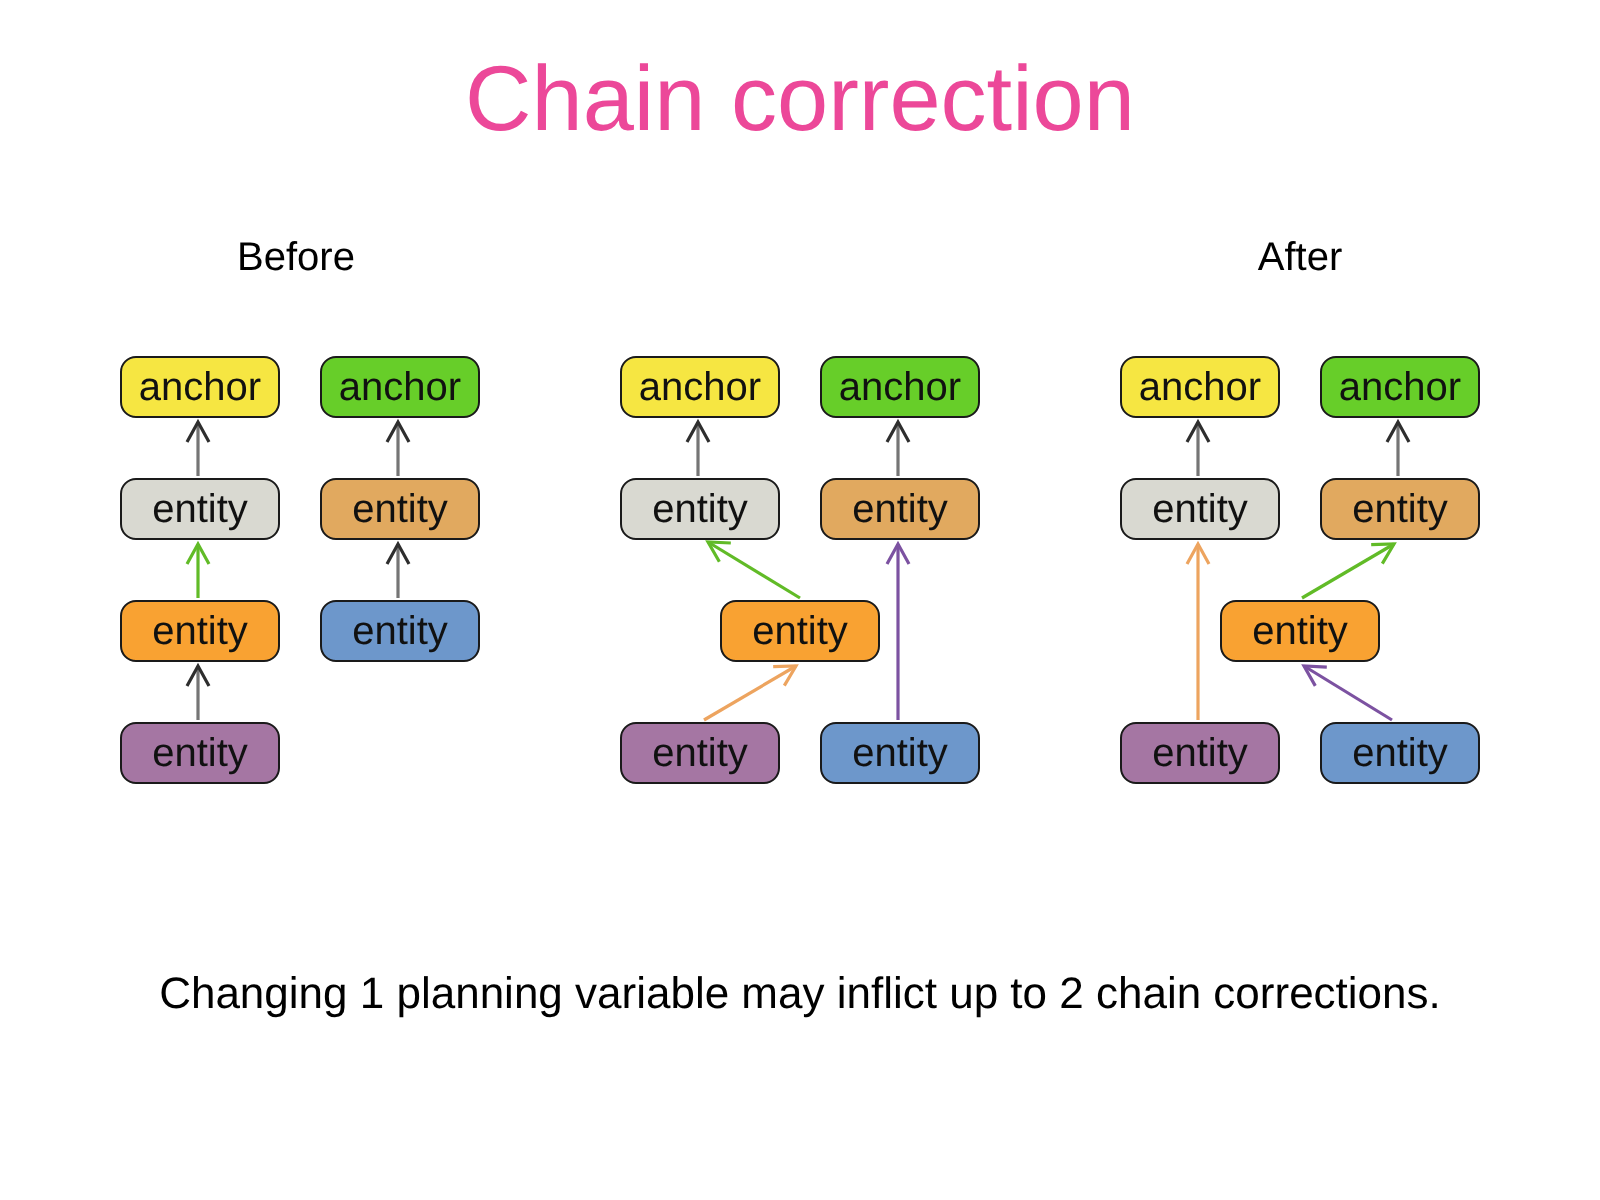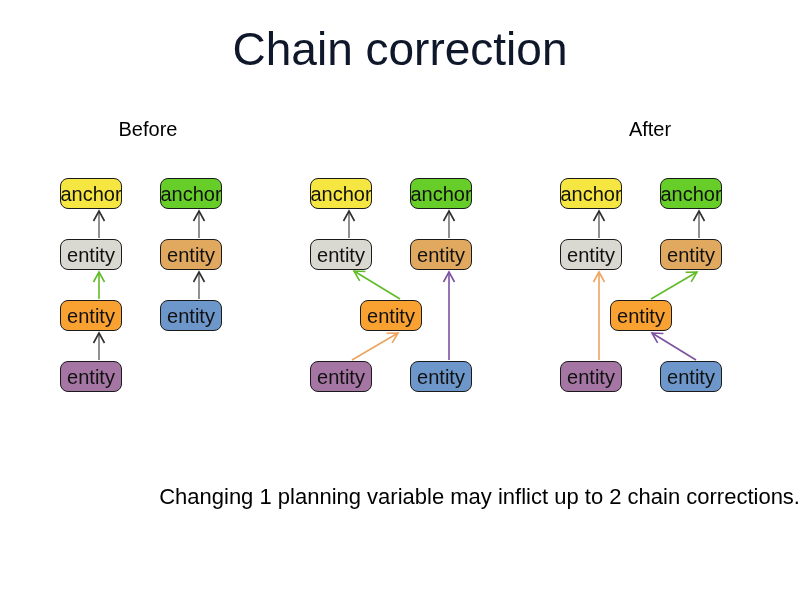--- a/index.html
+++ b/index.html
@@ -7,36 +7,36 @@
     width:800px;height:600px;
     background:#ffffff;
     font-family:"Liberation Sans", sans-serif;
     position:relative;
     overflow:hidden;
     color:#000;
   }
   .stage{position:absolute;left:0;top:0;width:800px;height:600px;}
   .title{
     position:absolute;left:0;top:22px;width:800px;
-    text-align:center;font-size:46px;font-weight:400;color:#0f172a;
+    text-align:center;font-size:46px;font-weight:400;color:#ec4899;
     letter-spacing:0px;
   }
   .section-label{
     position:absolute;top:118px;width:180px;
     text-align:center;font-size:20px;color:#000;
   }
   .section-label.before{left:58px;}
   .section-label.after{left:560px;}
   .caption{
     position:absolute;left:0;top:484px;width:800px;
-    text-align:right;font-size:22px;color:#000;
+    text-align:center;font-size:22px;color:#000;
   }
   .node{
     position:absolute;
-    width:62px;height:31px;
+    width:80px;height:31px;
     box-sizing:border-box;
     border:1.6px solid #1a1a1a;
     border-radius:8px;
     display:flex;align-items:center;justify-content:center;
     font-size:20px;color:#111;
     line-height:1;
   }
   svg.arrows{position:absolute;left:0;top:0;pointer-events:none;}
 </style>
 </head>

